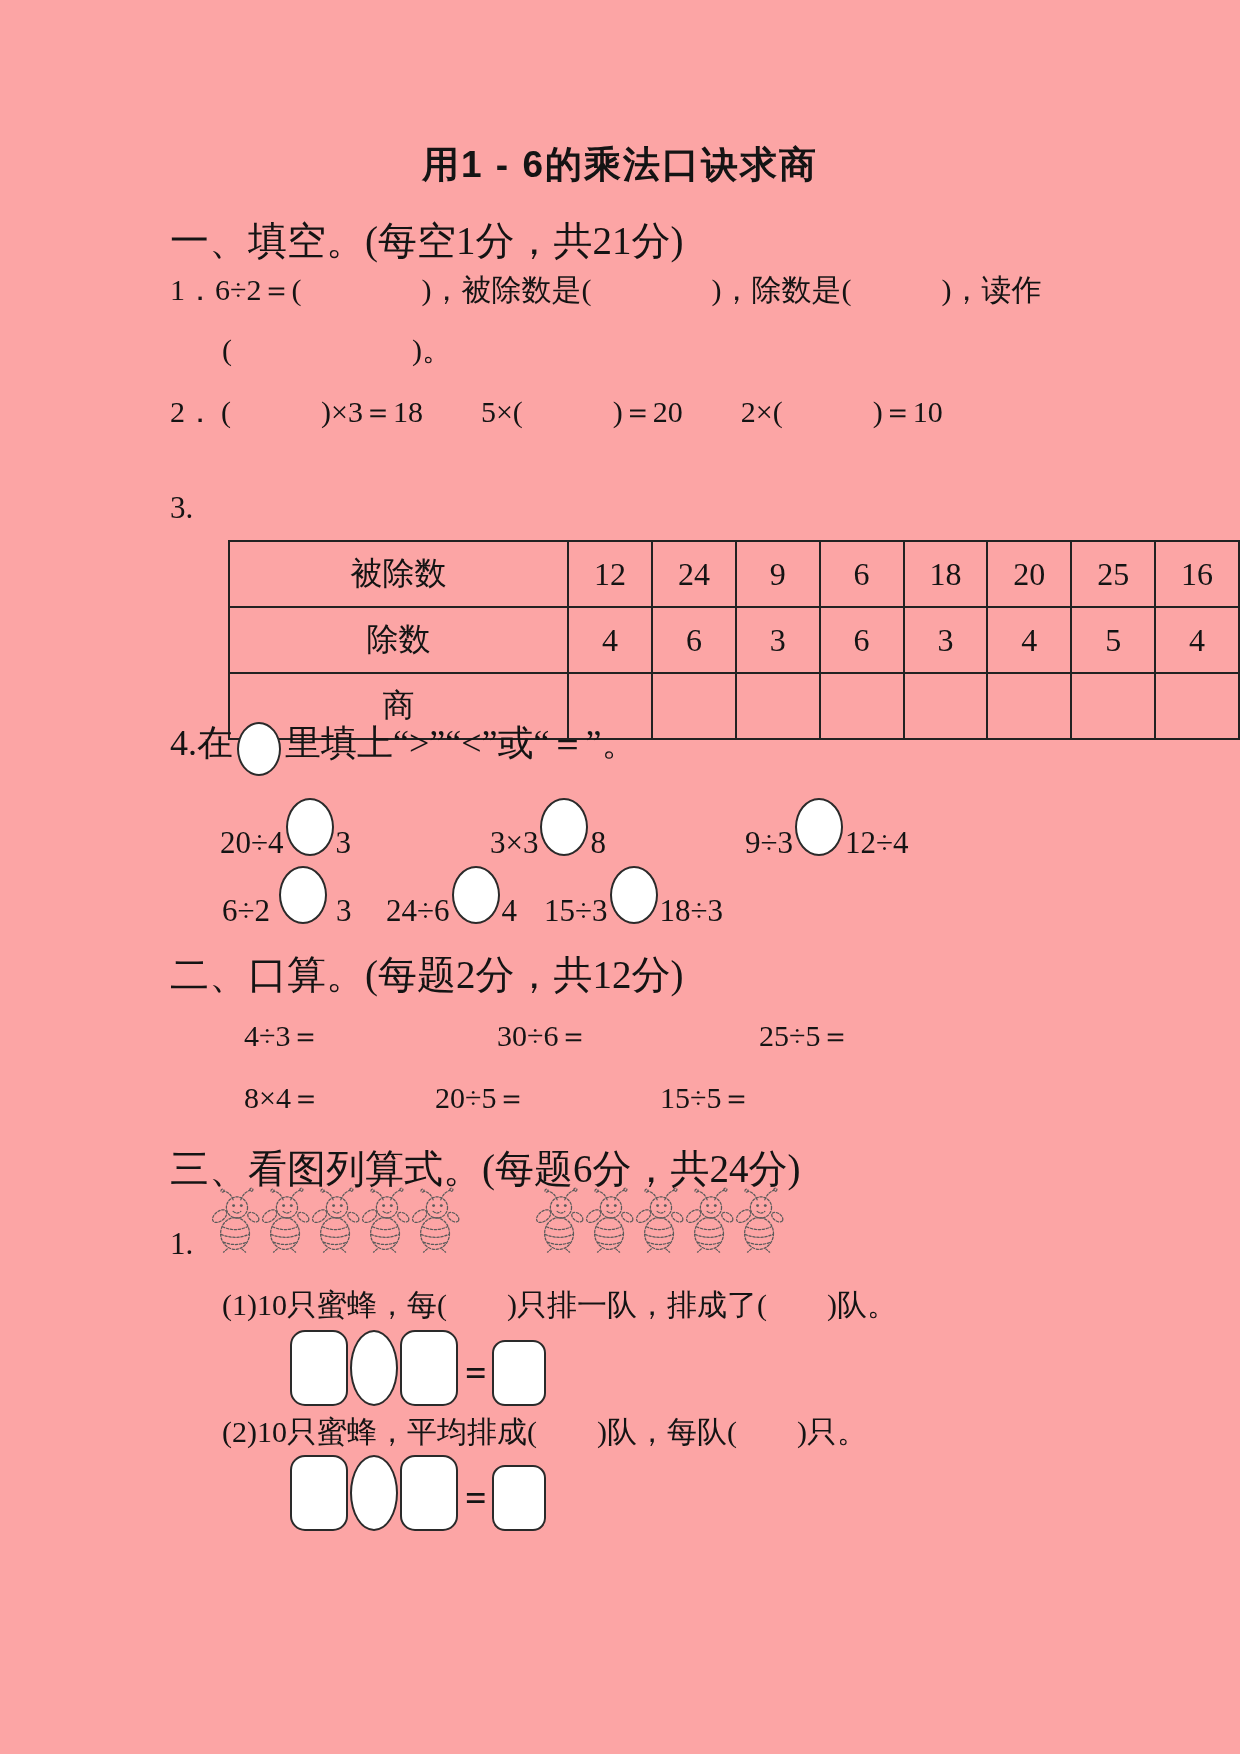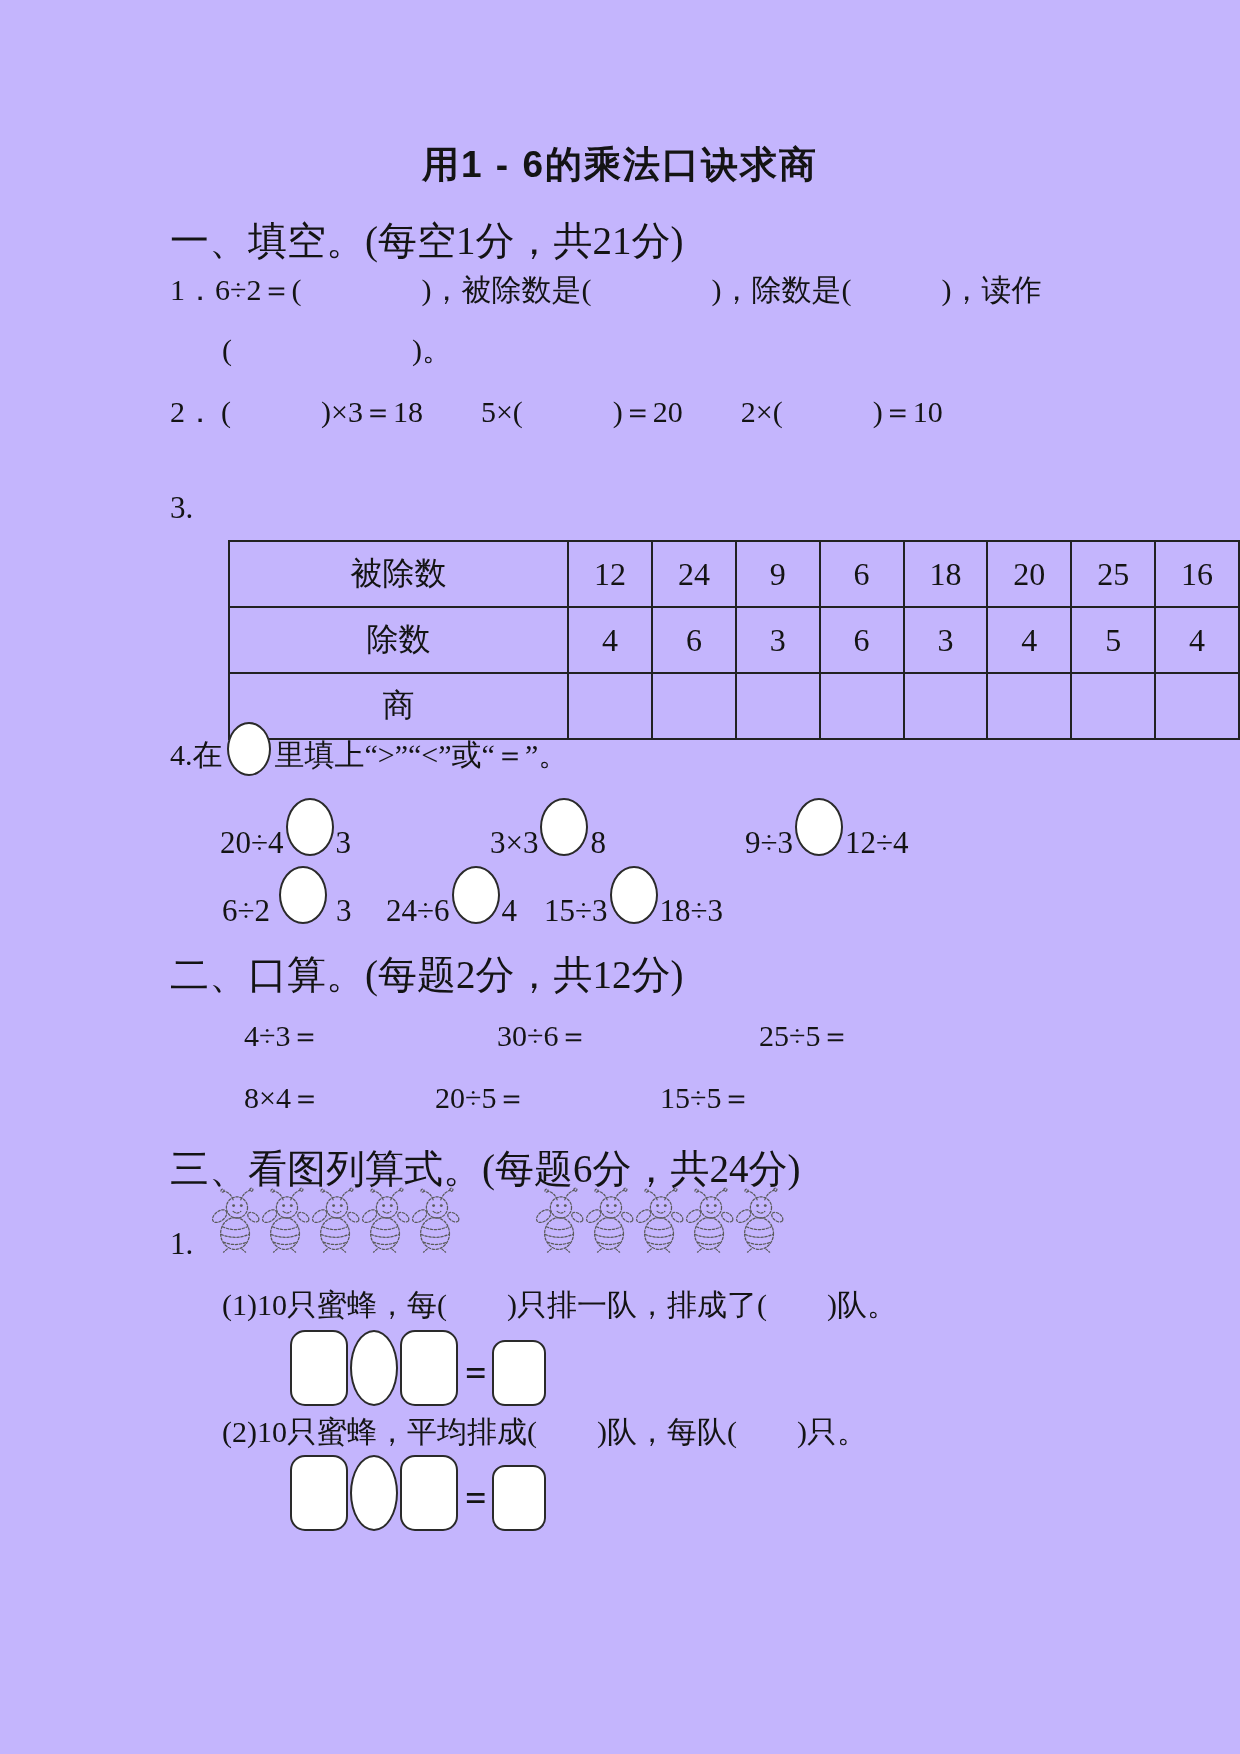--- a/index.html
+++ b/index.html
@@ -1,19 +1,19 @@
 <!DOCTYPE html>
 <html><head>
 <meta charset="utf-8">
 <style>
   * { margin:0; padding:0; box-sizing:border-box; }
   html,body { background:#e8e8e8; }
   .page {
     position:relative; width:1240px; height:1754px; margin:0 auto;
-    background:#c4b5fd; color:#141414; overflow:hidden;
+    background:#fca5a5; color:#141414; overflow:hidden;
     font-family:"Liberation Serif", serif;
   }
   .abs { position:absolute; }
   .title {
     left:0; right:0; top:140px; text-align:center;
     font-family:"Liberation Sans", sans-serif;
     font-size:37px; font-weight:bold; letter-spacing:2px;
   }
   .sec-heading { font-size:39px; }
   .body-line { font-size:30px; white-space:nowrap; }
@@ -29,21 +29,21 @@
   td.numcell  { width:84px; }
 
   
   .cmp { display:flex; align-items:flex-end; font-size:31px; line-height:1; }
   .cmp .txt { padding-bottom:2px; white-space:nowrap; }
   .cmp-circle {
     display:inline-block; width:48px; height:58px;
     border:2px solid #2a2a2a; border-radius:50%;
     margin:0 2px 4px 2px; background:#fff;
   }
-  .q4line { display:flex; align-items:center; font-size:30px; line-height:1.2; }
+  .q4line { display:flex; align-items:flex-start; font-size:36px; line-height:1.2; }
   .q4-circle {
     display:inline-block; width:44px; height:54px;
     border:2px solid #2a2a2a; border-radius:50%;
     margin:0 4px 12px 4px; background:#fff;
   }
 
   
   .eqrow { display:flex; align-items:flex-end; }
   .eq-box {
     width:58px; height:76px; border:2.5px solid #2a2a2a;

